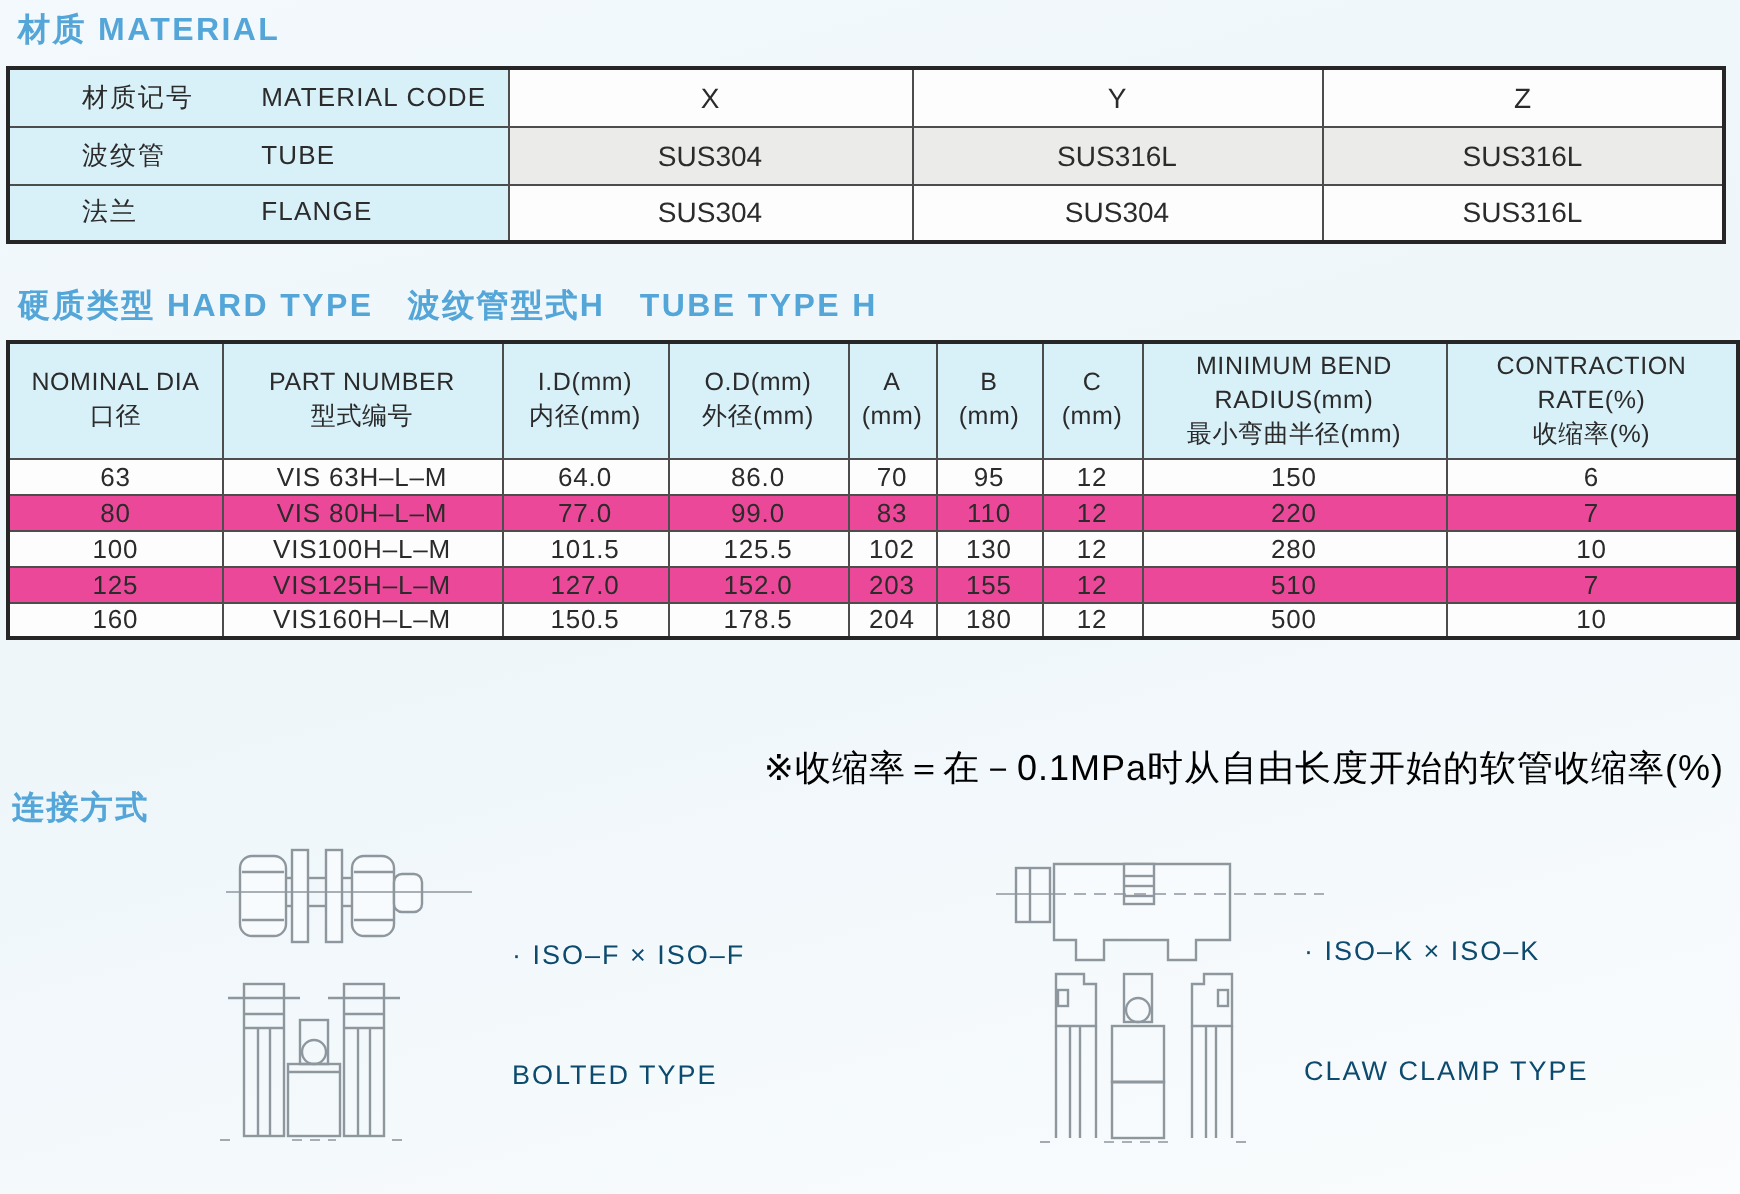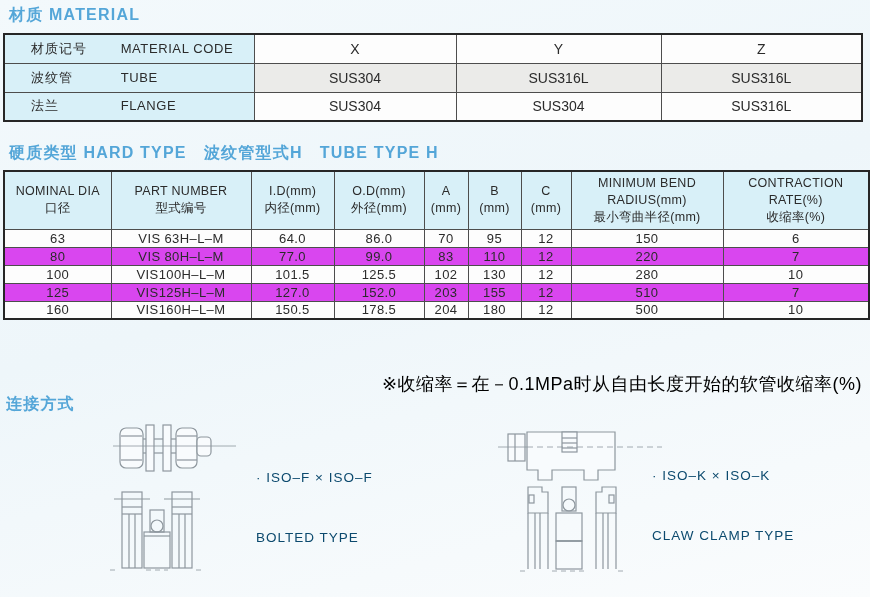--- a/index.html
+++ b/index.html
@@ -13,32 +13,32 @@
   #mat-title{left:9px;top:5px}
   #hard-title{left:9px;top:143px}
   #conn-title{left:6px;top:394px}
 
   table{border-collapse:collapse;position:absolute;table-layout:fixed;background:#fdfdfd}
   td,th{border:1px solid #4d4d4d;font-weight:400;overflow:hidden}
 
   
   #mat-table{left:3px;top:33px;width:858px;border:2px solid #262626}
   #mat-table td{height:29px;font-size:14px}
-  #mat-table td.lbl{background:#d8f0f8;font-size:13px;padding-left:26px}
+  #mat-table td.lbl{background:#d8f0f8;font-size:13px;padding-left:36px}
   .lbl .cn{display:inline-block;width:86px;letter-spacing:1px}
   .lbl .en{letter-spacing:0.6px}
   #mat-table td.val{text-align:center;background:#fdfdfd}
   #mat-table tr.gray td.val{background:#ebebe9}
 
   
   #hard-table{left:3px;top:170px;width:865px;border:2px solid #262626}
   #hard-table th{height:58px;background:#d8f0f8;font-size:12.5px;line-height:1.35;
                  white-space:pre-line;letter-spacing:0.3px;font-weight:400}
   #hard-table td{height:18px;font-size:13px;text-align:center;background:#fdfdfd;letter-spacing:0.4px}
-  #hard-table tr.alt td{background:#d946ef}
+  #hard-table tr.alt td{background:#ec4899}
 
   #footnote{position:absolute;right:8px;top:372px;font-size:18px;color:#000000;letter-spacing:0.5px}
 
   .conn-label{position:absolute;font-size:13.5px;color:#0c4a6e;line-height:1.5;letter-spacing:1px;white-space:pre}
   #bolted-label{left:256px;top:427px}
   #claw-label{left:652px;top:425px}
 
   .diag{position:absolute}
   #d-bolted-side{left:112px;top:421px;width:126px;height:62px}
   #d-claw-side{left:496px;top:420px;width:168px;height:68px}

